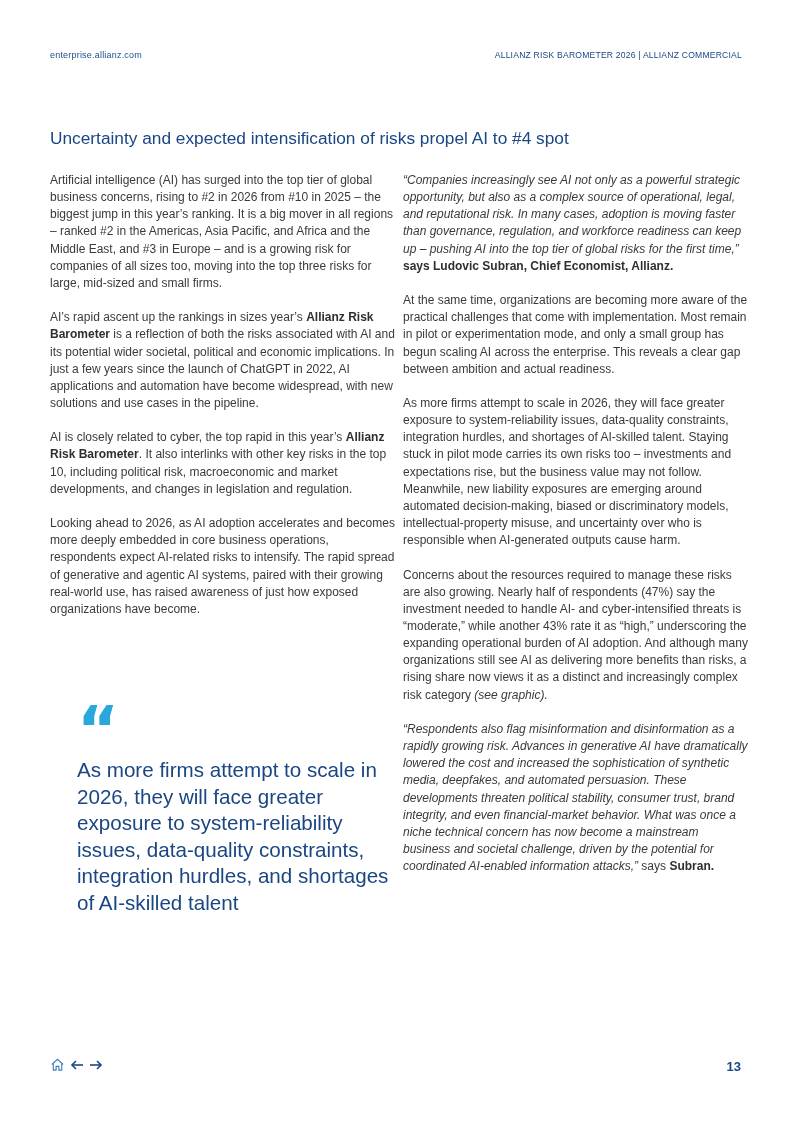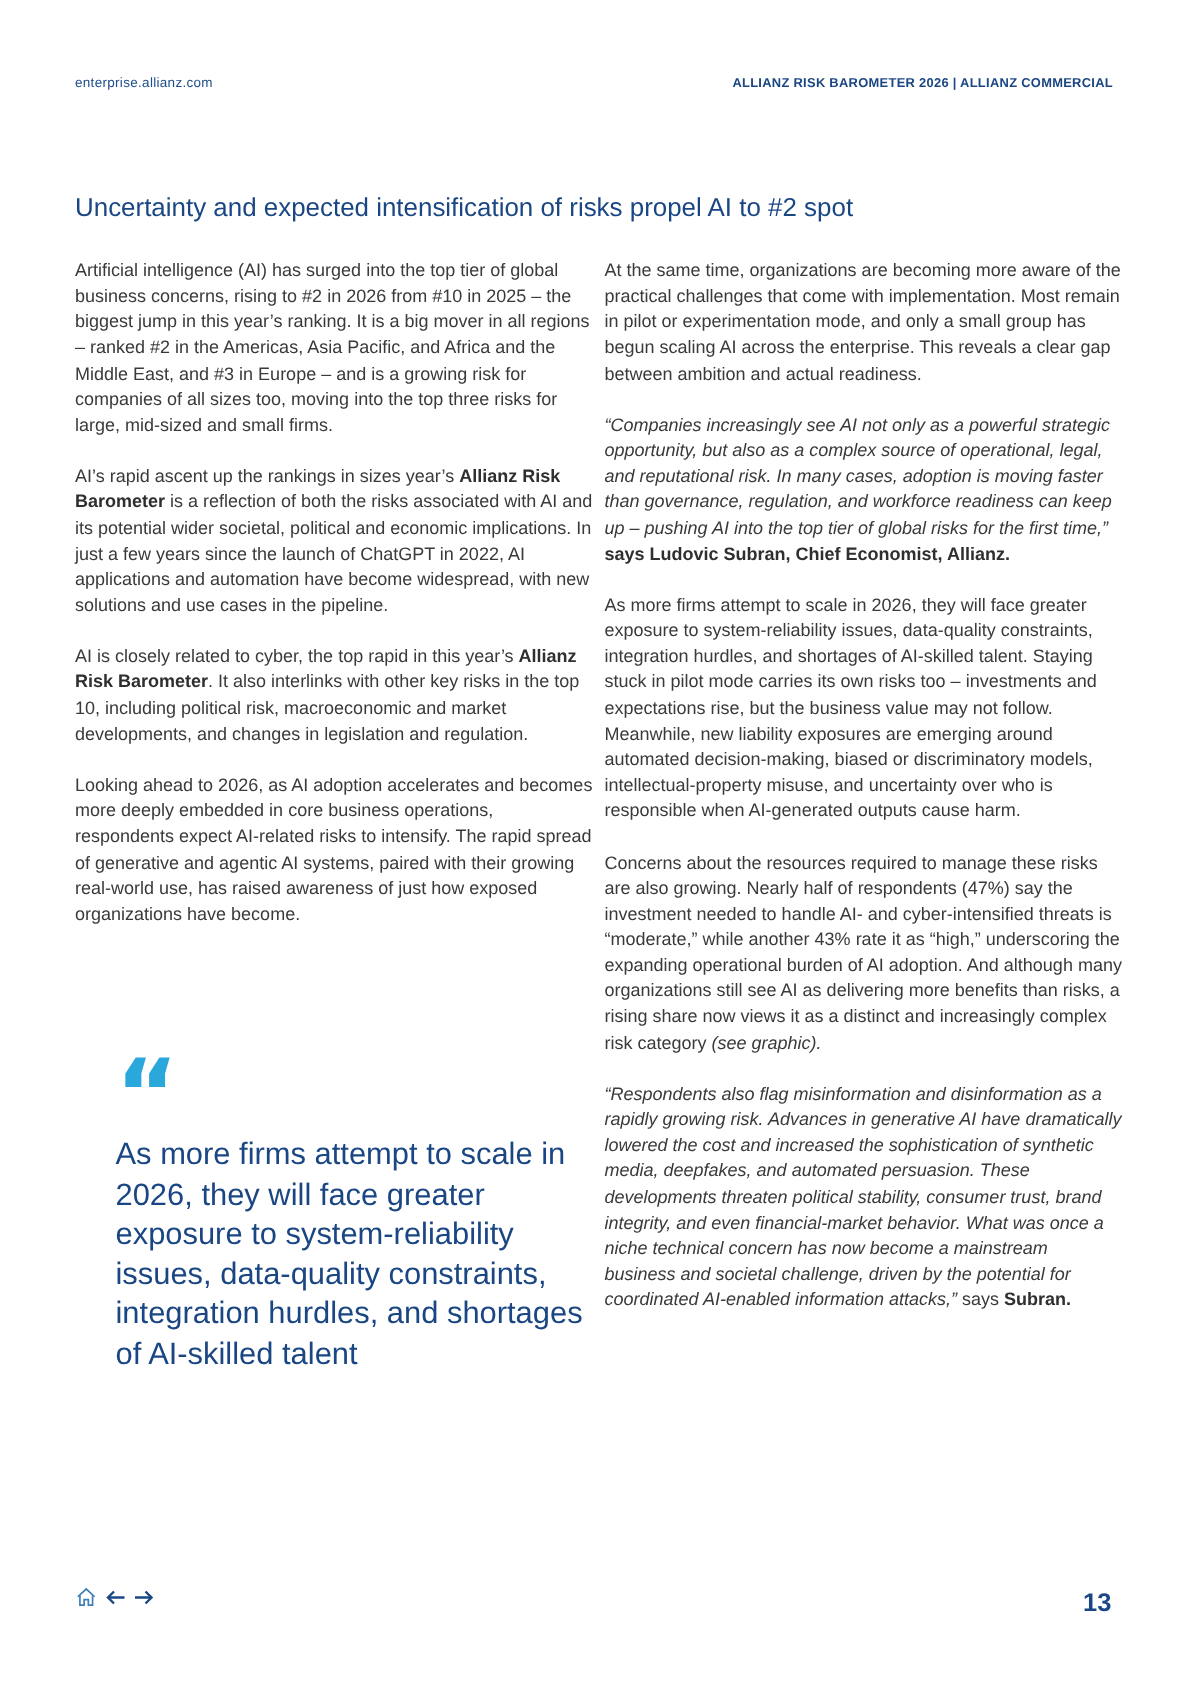--- a/index.html
+++ b/index.html
@@ -1,56 +1,56 @@
 <!DOCTYPE html>
 <html><head>
 <meta charset="utf-8">
 <style>
   html, body { margin:0; padding:0; background:#ffffff; }
   body { width:793px; height:1121px; position:relative; overflow:hidden;
          font-family:"Liberation Sans", sans-serif; color:#3c3c3c; }
   .hdr-left { position:absolute; left:50px; top:50px; font-size:9px; color:#1f4e8c; letter-spacing:0.2px; }
-  .hdr-right { position:absolute; right:51px; top:50px; font-size:8.6px; color:#1a4683; font-weight:bold; letter-spacing:0.2px; }
+  .hdr-right { position:absolute; right:51px; top:50px; font-size:8.6px; color:#1a4683; font-weight:normal; letter-spacing:0.2px; }
   .title { position:absolute; left:50px; top:128px; font-size:17.3px; color:#1a4683; margin:0; font-weight:normal; white-space:nowrap; }
   .col { position:absolute; top:172px; font-size:12px; line-height:17.15px; color:#3a3a3a; }
   .col-left { left:50px; width:346px; }
   .col-right { left:403px; width:345px; }
   .col p { margin:0 0 17.15px 0; }
   .col b { color:#2f2f2f; }
   .col i { font-style:italic; }
   .pull { position:absolute; left:77px; top:705px; width:320px; }
   .quote-mark { font-family:"DejaVu Sans", sans-serif; font-weight:bold; font-size:64px; line-height:50px; color:#2aa8dc; height:46px; overflow:hidden; letter-spacing:-4px; }
   .pull-text { margin-top:6px; font-size:20.6px; line-height:26.5px; color:#1a4683; }
   .footer-nav { position:absolute; left:50px; top:1057px; display:flex; align-items:center; gap:5px; }
   .nav-icon { display:inline-flex; align-items:center; justify-content:center; cursor:pointer; }
-  .page-num { position:absolute; right:52px; top:1059px; font-size:17px; font-weight:bold; color:#1a4683; }
+  .page-num { position:absolute; right:52px; top:1059px; font-size:13px; font-weight:bold; color:#1a4683; }
 </style>
 </head>
 <body>
 
 <div class="hdr-left">enterprise.allianz.com</div>
 <div class="hdr-right">ALLIANZ RISK BAROMETER 2026 | ALLIANZ COMMERCIAL</div>
 
-<h1 class="title">Uncertainty and expected intensification of risks propel AI to #2 spot</h1>
+<h1 class="title">Uncertainty and expected intensification of risks propel AI to #4 spot</h1>
 
 <div class="col col-left">
   <p>Artificial intelligence (AI) has surged into the top tier of global business concerns, rising to #2 in 2026 from #10 in 2025 – the biggest jump in this year’s ranking. It is a big mover in all regions – ranked #2 in the Americas, Asia Pacific, and Africa and the Middle East, and #3 in Europe – and is a growing risk for companies of all sizes too, moving into the top three risks for large, mid-sized and small firms.</p>
   <p><span>AI’s rapid ascent up the rankings in sizes year’s </span><b>Allianz Risk Barometer</b><span> is a reflection of both the risks associated with AI and its potential wider societal, political and economic implications. In just a few years since the launch of ChatGPT in 2022, AI applications and automation have become widespread, with new solutions and use cases in the pipeline.</span></p>
   <p><span>AI is closely related to cyber, the top rapid in this year’s </span><b>Allianz Risk Barometer</b><span>. It also interlinks with other key risks in the top 10, including political risk, macroeconomic and market developments, and changes in legislation and regulation.</span></p>
   <p>Looking ahead to 2026, as AI adoption accelerates and becomes more deeply embedded in core business operations, respondents expect AI-related risks to intensify. The rapid spread of generative and agentic AI systems, paired with their growing real-world use, has raised awareness of just how exposed organizations have become.</p>
 </div>
 
 <div class="pull">
   <div class="quote-mark">“</div>
   <div class="pull-text">As more firms attempt to scale in 2026, they will face greater exposure to system-reliability issues, data-quality constraints, integration hurdles, and shortages of AI-skilled talent</div>
 </div>
 
 <div class="col col-right">
+  <p><i>“Companies increasingly see AI not only as a powerful strategic opportunity, but also as a complex source of operational, legal, and reputational risk. In many cases, adoption is moving faster than governance, regulation, and workforce readiness can keep up – pushing AI into the top tier of global risks for the first time,”</i><b> says Ludovic Subran, Chief Economist, Allianz.</b></p>
   <p>At the same time, organizations are becoming more aware of the practical challenges that come with implementation. Most remain in pilot or experimentation mode, and only a small group has begun scaling AI across the enterprise. This reveals a clear gap between ambition and actual readiness.</p>
-  <p><i>“Companies increasingly see AI not only as a powerful strategic opportunity, but also as a complex source of operational, legal, and reputational risk. In many cases, adoption is moving faster than governance, regulation, and workforce readiness can keep up – pushing AI into the top tier of global risks for the first time,”</i><b> says Ludovic Subran, Chief Economist, Allianz.</b></p>
   <p>As more firms attempt to scale in 2026, they will face greater exposure to system-reliability issues, data-quality constraints, integration hurdles, and shortages of AI-skilled talent. Staying stuck in pilot mode carries its own risks too – investments and expectations rise, but the business value may not follow. Meanwhile, new liability exposures are emerging around automated decision-making, biased or discriminatory models, intellectual-property misuse, and uncertainty over who is responsible when AI-generated outputs cause harm.</p>
   <p><span>Concerns about the resources required to manage these risks are also growing. Nearly half of respondents (47%) say the investment needed to handle AI- and cyber-intensified threats is “moderate,” while another 43% rate it as “high,” underscoring the expanding operational burden of AI adoption. And although many organizations still see AI as delivering more benefits than risks, a rising share now views it as a distinct and increasingly complex risk category </span><i>(see graphic).</i></p>
   <p><i>“Respondents also flag misinformation and disinformation as a rapidly growing risk. Advances in generative AI have dramatically lowered the cost and increased the sophistication of synthetic media, deepfakes, and automated persuasion. These developments threaten political stability, consumer trust, brand integrity, and even financial-market behavior. What was once a niche technical concern has now become a mainstream business and societal challenge, driven by the potential for coordinated AI-enabled information attacks,”</i><span> says </span><b>Subran.</b></p>
 </div>
 
 <div class="footer-nav">
   <span class="nav-icon">
     <svg width="15" height="15" viewBox="0 0 16 16" fill="none" stroke="#3f7fb8" stroke-width="1.2">
       <path d="M2 8 L8 2.5 L14 8"></path>
       <path d="M3.5 7 V14 H6.5 V10 H9.5 V14 H12.5 V7"></path>

